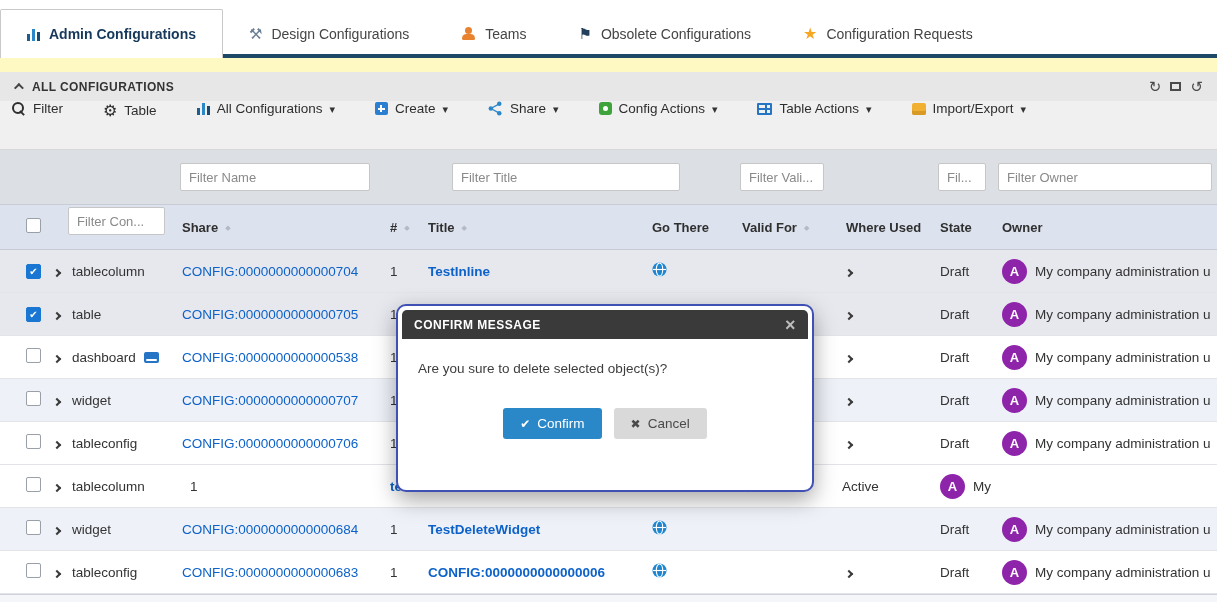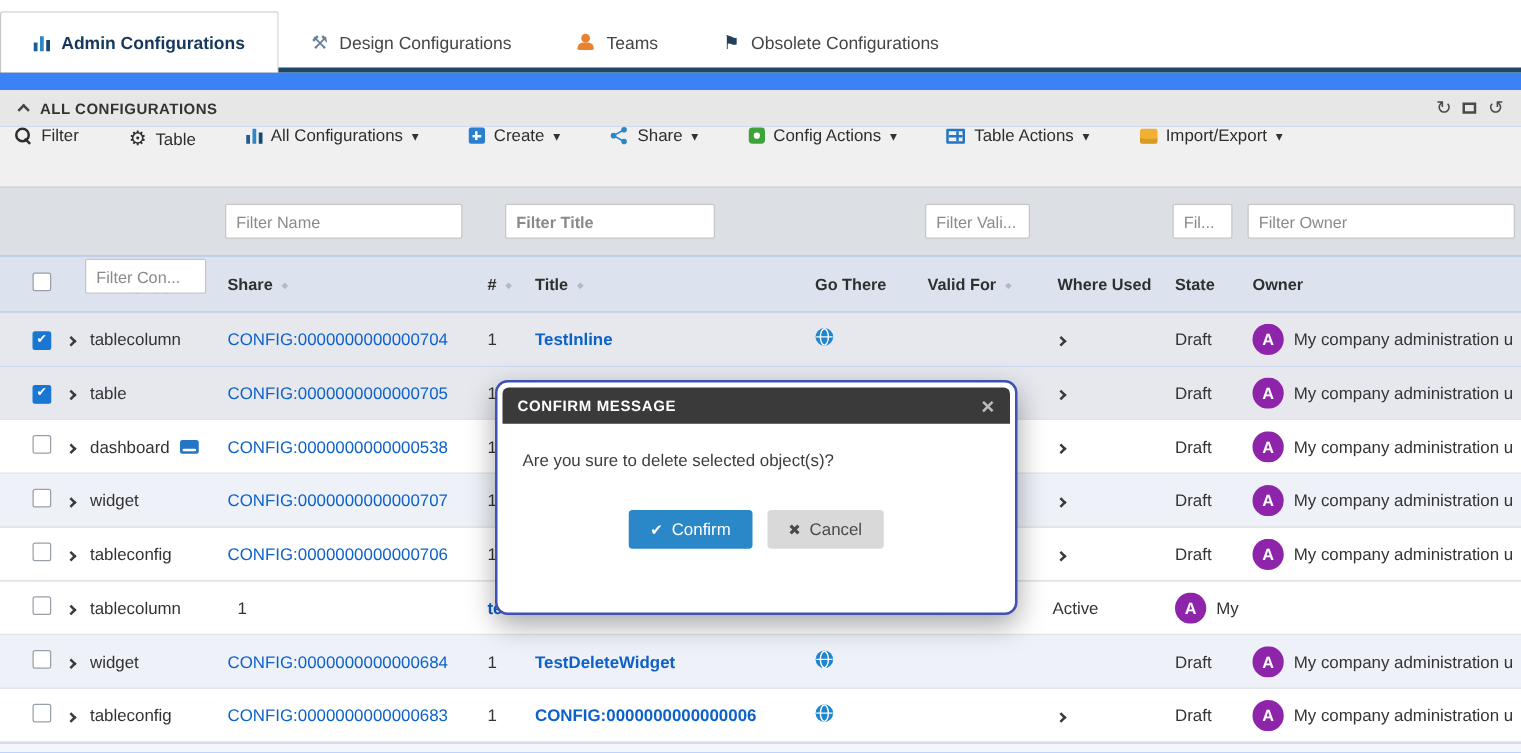--- a/index.html
+++ b/index.html
@@ -1,18 +1,18 @@
 <!DOCTYPE html>
 <html><head>
 <meta charset="utf-8">
 <style>
   *{box-sizing:border-box;margin:0;padding:0;}
   html,body{width:1217px;height:602px;overflow:hidden;background:#fff;
     font-family:"Liberation Sans","DejaVu Sans",sans-serif;color:#333;}
-  .screen{position:relative;width:1217px;height:602px;background:#3b82f6;}
+  .screen{position:relative;width:1217px;height:602px;background:#fef9c3;}
 
   
   .tabbar{position:relative;height:58px;background:#fff;}
   .tab-strip{position:absolute;left:0;right:0;bottom:0;height:4px;background:#1d4866;}
   .tabs{display:flex;align-items:stretch;height:100%;padding-top:9px;}
   .tab{display:flex;align-items:center;gap:9px;padding:0 26px;font-size:14px;color:#454545;cursor:pointer;white-space:nowrap;}
   .tab.active{position:relative;z-index:2;background:#fff;border:1px solid #c9c9c9;border-bottom:none;
     border-radius:2px 2px 0 0;color:#16385a;font-weight:bold;}
   .chart-icon{display:inline-flex;align-items:flex-end;gap:2px;height:13px;}
   .chart-icon i{display:block;width:3px;background:#2b87c8;}
@@ -56,21 +56,21 @@
   .impexp-icon{display:inline-block;width:14px;height:12px;border-radius:2px;background:#f2b032;
     box-shadow:inset 0 -4px 0 #d89a25;}
 
   
   .filter-row{position:relative;height:55px;background:#dcdfe4;border-bottom:1px solid #c9ccd4;}
   .filter-row input{position:absolute;top:13px;height:28px;border:1px solid #c6c6c6;border-radius:2px;
     padding:0 8px;font-size:13px;color:#333;background:#fff;font-family:inherit;}
   .filter-row input::placeholder{color:#8a8a8a;}
   .f-config{left:68px;width:97px;margin-top:44px;}
   .f-name{left:180px;width:190px;}
-  .f-title{left:404px;width:168px;font-weight:bold;}
+  .f-title{left:452px;width:228px;}
   .f-valid{left:740px;width:84px;}
   .f-state{left:938px;width:48px;}
   .f-owner{left:998px;width:214px;}
 
   
   .grid-row{display:grid;grid-template-columns:46px 26px 110px 200px 38px 222px 92px 100px 98px 62px minmax(0,1fr);align-items:center;}
   .thead{height:45px;background:#dde3ee;border-bottom:1px solid #c6cbd4;font-weight:bold;font-size:13px;color:#2f2f2f;}
   .cell{padding-left:8px;min-width:0;white-space:nowrap;}
   .c-check{padding-left:26px;}
   .c-type,.c-name{padding-left:0;}
@@ -131,20 +131,24 @@
         <span>Design Configurations</span>
       </div>
       <div class="tab">
         <span class="person-icon"></span>
         <span>Teams</span>
       </div>
       <div class="tab">
         <span class="flag-glyph"></span>
         <span>Obsolete Configurations</span>
       </div>
+      <div class="tab">
+        <span class="star-glyph"></span>
+        <span>Configuration Requests</span>
+      </div>
     </div>
     <div class="tab-strip"></div>
   </div>
 
   <div class="section-header">
     <span class="chev up"></span>
     <span class="section-title">ALL CONFIGURATIONS</span>
     <span class="header-icons">
       <span class="refresh-glyph"></span>
       <span class="maximize-glyph"></span>

